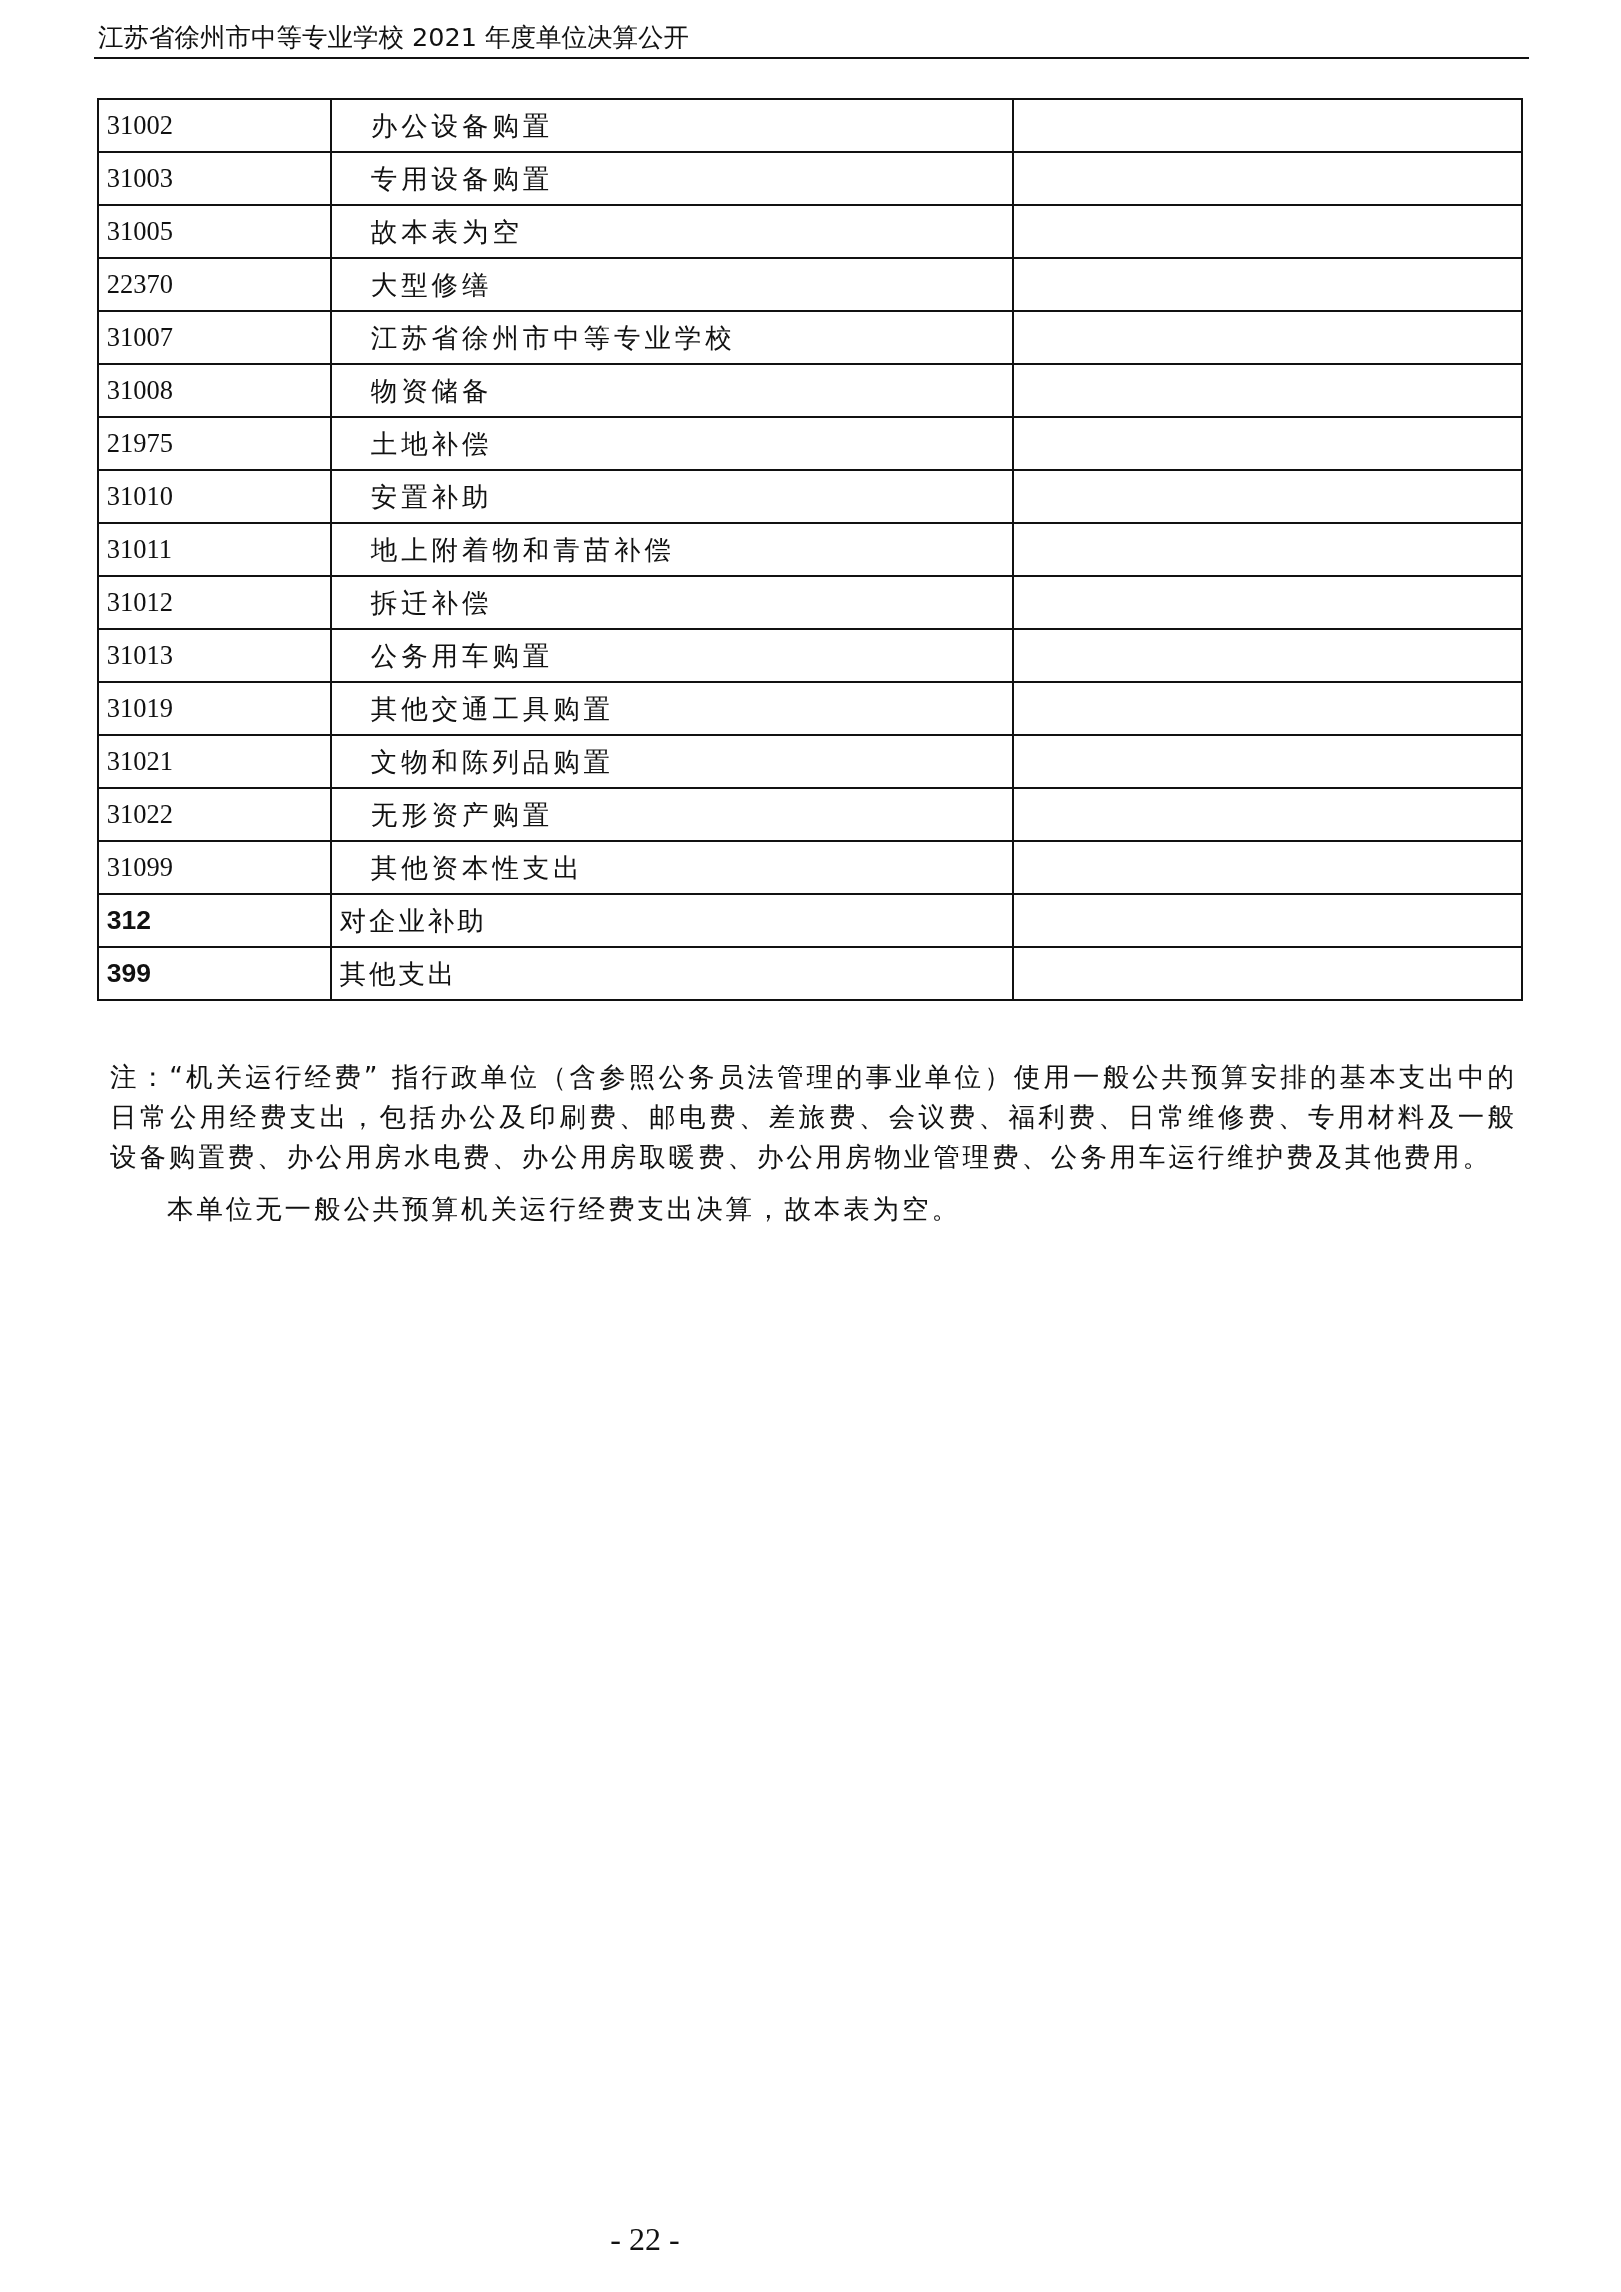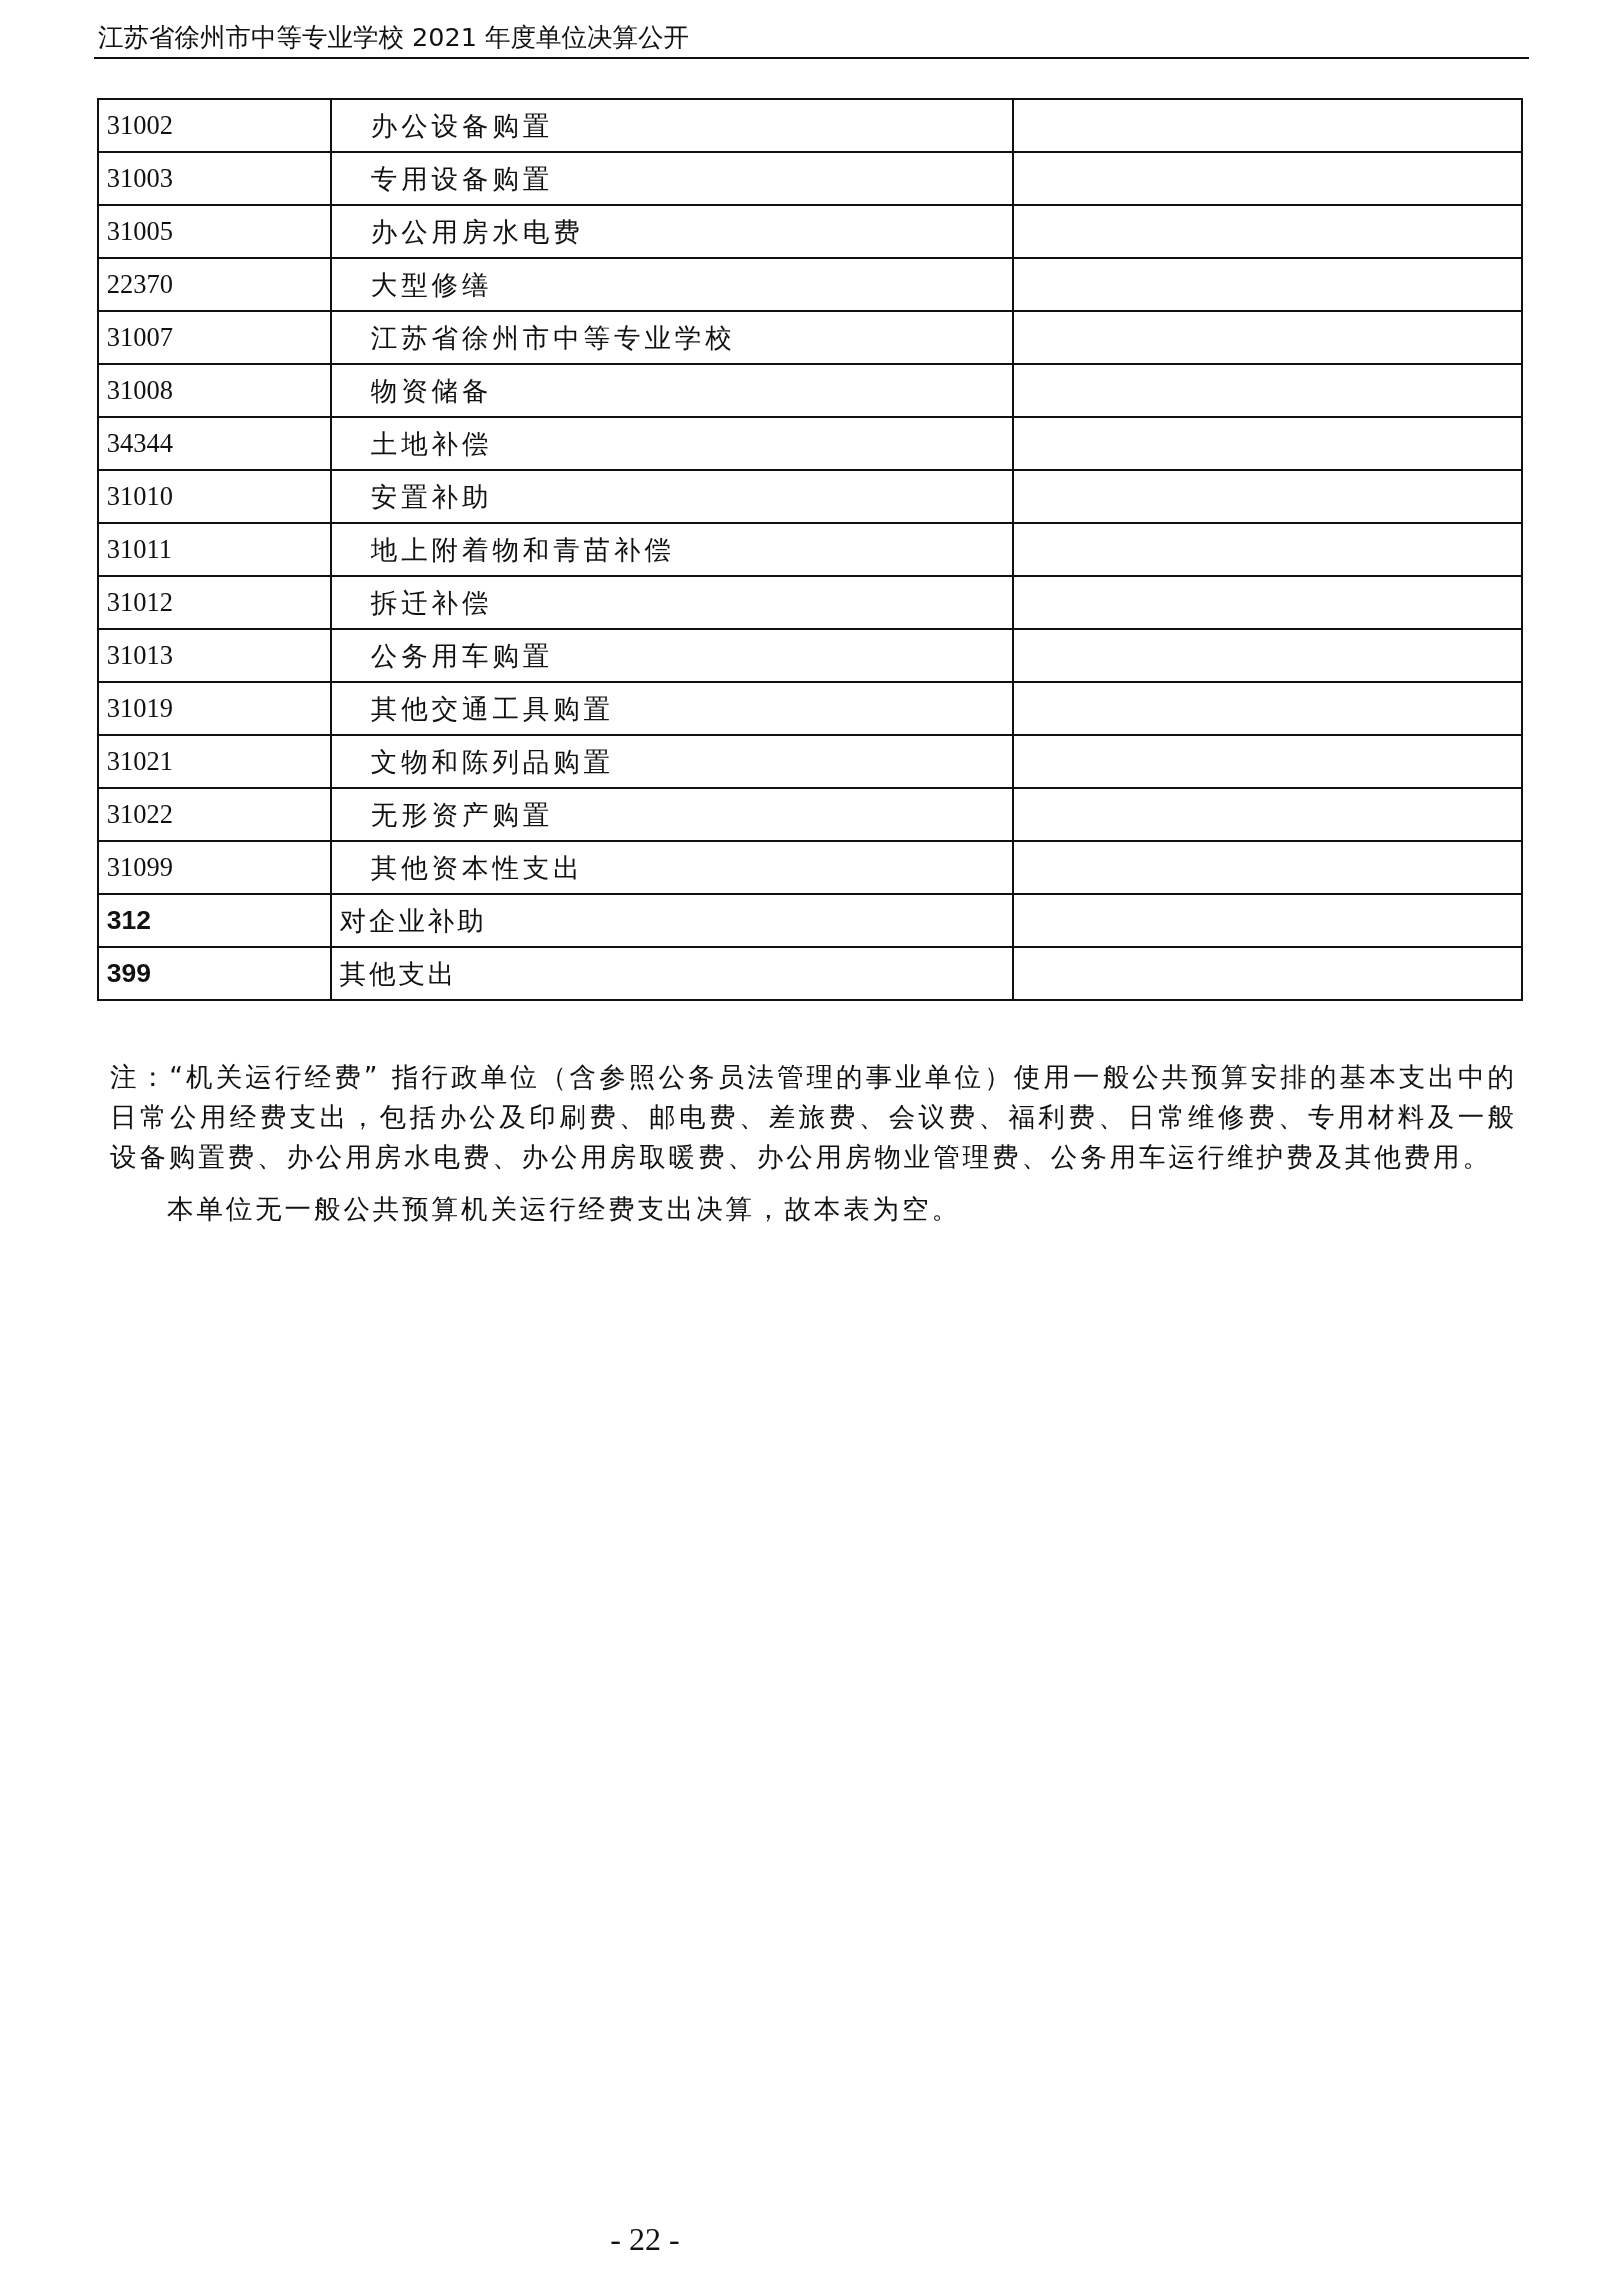--- a/index.html
+++ b/index.html
@@ -36,40 +36,40 @@
         <td class="name"><span class="indent">办公设备购置</span></td>
         <td class="value"></td>
       </tr>
       <tr>
         <td class="code">31003</td>
         <td class="name"><span class="indent">专用设备购置</span></td>
         <td class="value"></td>
       </tr>
       <tr>
         <td class="code">31005</td>
-        <td class="name"><span class="indent">办公用房水电费</span></td>
+        <td class="name"><span class="indent">故本表为空</span></td>
         <td class="value"></td>
       </tr>
       <tr>
         <td class="code">22370</td>
         <td class="name"><span class="indent">大型修缮</span></td>
         <td class="value"></td>
       </tr>
       <tr>
         <td class="code">31007</td>
         <td class="name"><span class="indent">江苏省徐州市中等专业学校</span></td>
         <td class="value"></td>
       </tr>
       <tr>
         <td class="code">31008</td>
         <td class="name"><span class="indent">物资储备</span></td>
         <td class="value"></td>
       </tr>
       <tr>
-        <td class="code">34344</td>
+        <td class="code">21975</td>
         <td class="name"><span class="indent">土地补偿</span></td>
         <td class="value"></td>
       </tr>
       <tr>
         <td class="code">31010</td>
         <td class="name"><span class="indent">安置补助</span></td>
         <td class="value"></td>
       </tr>
       <tr>
         <td class="code">31011</td>

